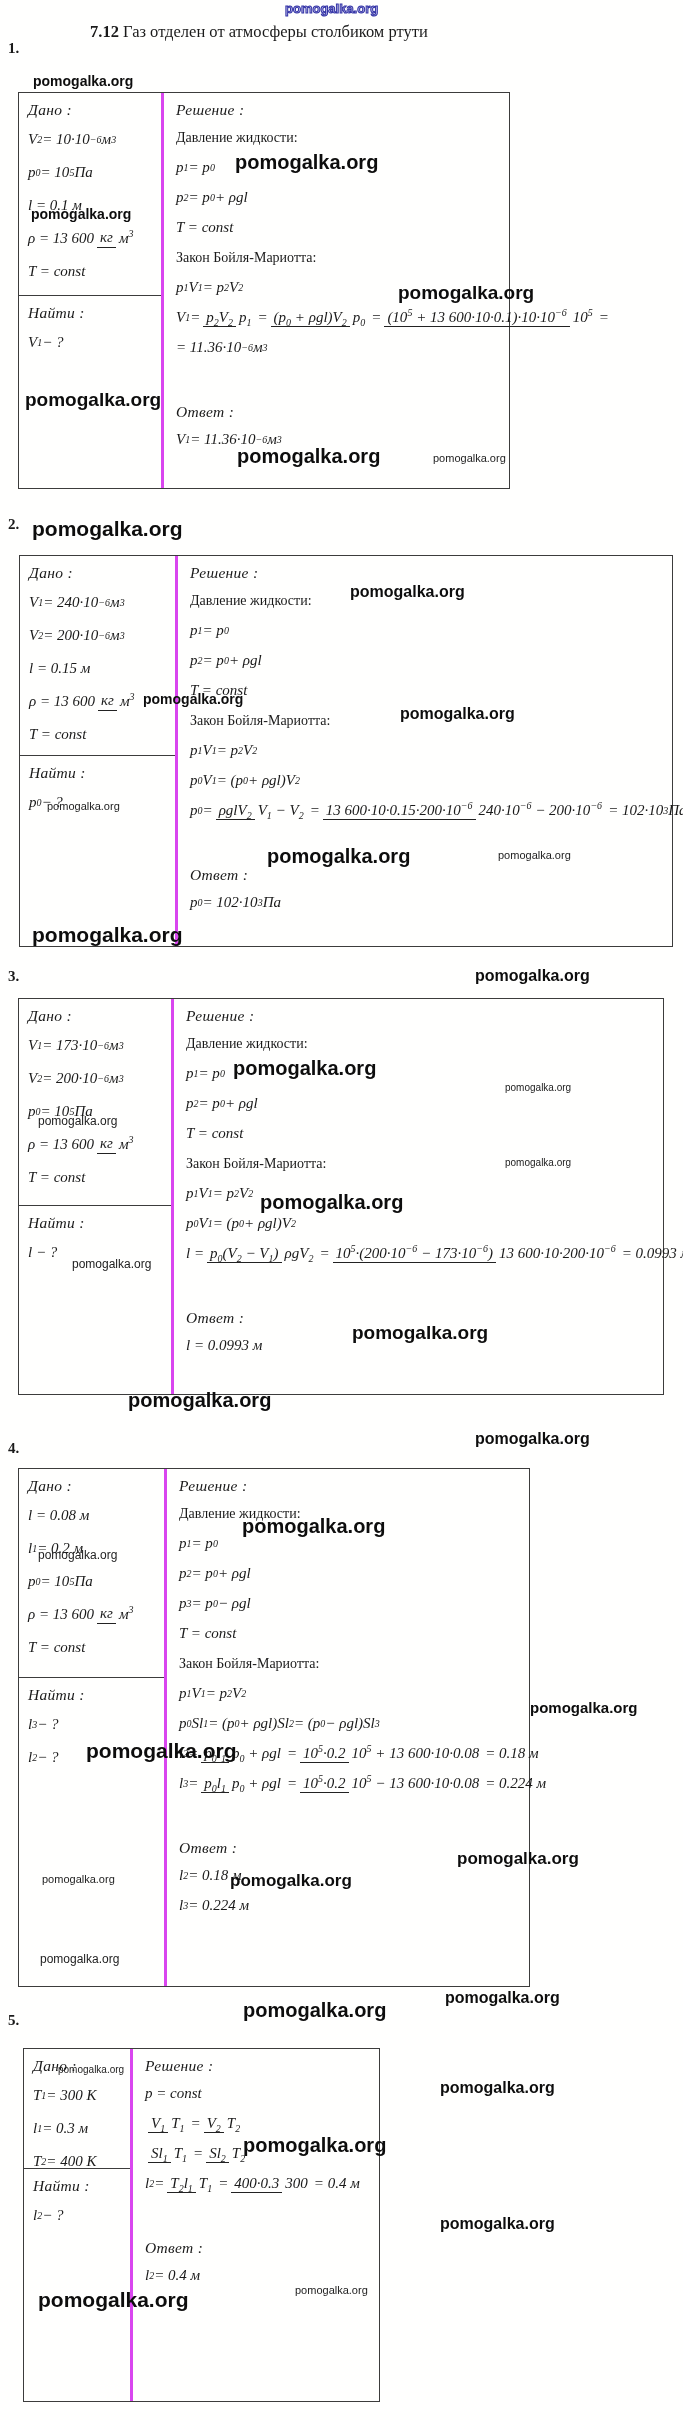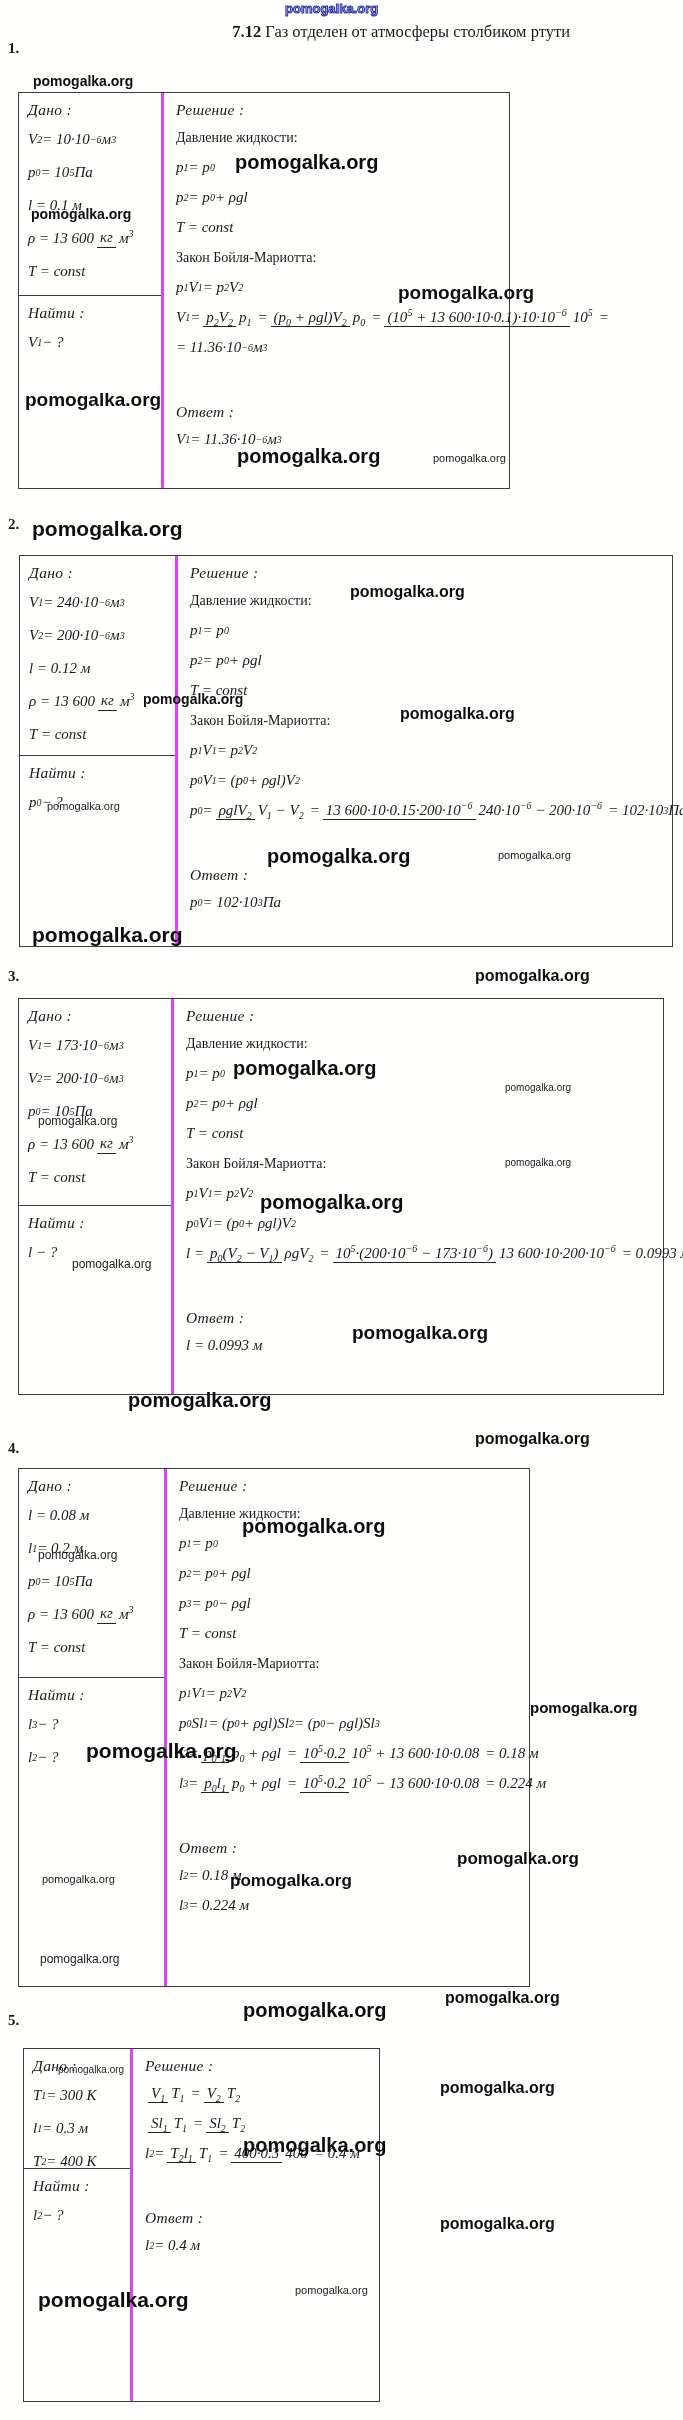--- a/index.html
+++ b/index.html
@@ -1,18 +1,18 @@
 <!DOCTYPE html>
 <html><head>
 <meta charset="utf-8">
 <style>
   html,body{margin:0;padding:0;background:#e8e8e8;}
   #page{position:relative;width:683px;height:2420px;background:#fffffe;margin:0 auto;
         font-family:"Liberation Serif", serif;color:#1a1a1a;overflow:hidden;}
-  .title{position:absolute;top:22px;left:90px;width:480px;text-align:right;
+  .title{position:absolute;top:22px;left:90px;width:480px;text-align:left;
          font-size:16.5px;white-space:nowrap;}
   .title .tnum{font-weight:bold;}
   .problem{position:absolute;left:0;top:0;width:100%;height:100%;}
   .pnum{position:absolute;font-weight:bold;font-size:15px;}
   .pbox{position:absolute;border:1px solid #3c3c3c;display:flex;align-items:stretch;
         overflow:visible;background:transparent;}
   .col-l{border-right:3px solid #d946ef;box-sizing:border-box;flex-shrink:0;}
   .sec{box-sizing:border-box;padding:4px 0 0 9px;}
   .sec.given{border-bottom:1px solid #3c3c3c;}
   .col-r{flex:1;box-sizing:border-box;padding:4px 0 0 12px;overflow:visible;}
@@ -102,21 +102,21 @@
 
   <section class="problem">
     <div class="pnum" style="left:8px;top:516px">2.</div>
     <div class="pbox" style="left:19px;top:555px;width:652px;height:390px">
       <div class="col-l" style="width:158px">
         <div class="sec given" style="height:200px">
           <div class="lbl">Дано :</div>
           <div>
               <div class="ln">V<sub>1</sub> = 240·10<sup>−6</sup> м<sup>3</sup></div>
               <div class="ln">V<sub>2</sub> = 200·10<sup>−6</sup> м<sup>3</sup></div>
-              <div class="ln">l = 0.12 м</div>
+              <div class="ln">l = 0.15 м</div>
               <div class="ln">ρ = 13 600 <span class="fr">
                   <span class="fn">кг</span>
                   <span class="fd">м<sup>3</sup></span>
                 </span></div>
               <div class="ln">T = const</div>
             </div>
         </div>
         <div class="sec">
           <div class="lbl">Найти :</div>
           <div>
@@ -275,40 +275,41 @@
         <div class="sec">
           <div class="lbl">Найти :</div>
           <div>
               <div class="ln">l<sub>2</sub> − ?</div>
             </div>
         </div>
       </div>
       <div class="col-r">
         <div class="lbl">Решение :</div>
         <div>
+            <div class="ln">p = const</div>
             <div class="ln"><span class="fr">
                 <span class="fn">V<sub>1</sub></span>
                 <span class="fd">T<sub>1</sub></span>
               </span> = <span class="fr">
                 <span class="fn">V<sub>2</sub></span>
                 <span class="fd">T<sub>2</sub></span>
               </span></div>
             <div class="ln"><span class="fr">
                 <span class="fn">Sl<sub>1</sub></span>
                 <span class="fd">T<sub>1</sub></span>
               </span> = <span class="fr">
                 <span class="fn">Sl<sub>2</sub></span>
                 <span class="fd">T<sub>2</sub></span>
               </span></div>
             <div class="ln">l<sub>2</sub> = <span class="fr">
                 <span class="fn">T<sub>2</sub>l<sub>1</sub></span>
                 <span class="fd">T<sub>1</sub></span>
               </span> = <span class="fr">
                 <span class="fn">400·0.3</span>
-                <span class="fd">400</span>
+                <span class="fd">300</span>
               </span> = 0.4 м</div>
           </div>
         <div class="lbl otv">Ответ :</div>
         <div>
             <div class="ln">l<sub>2</sub> = 0.4 м</div>
           </div>
       </div>
     </div>
   </section>
 

